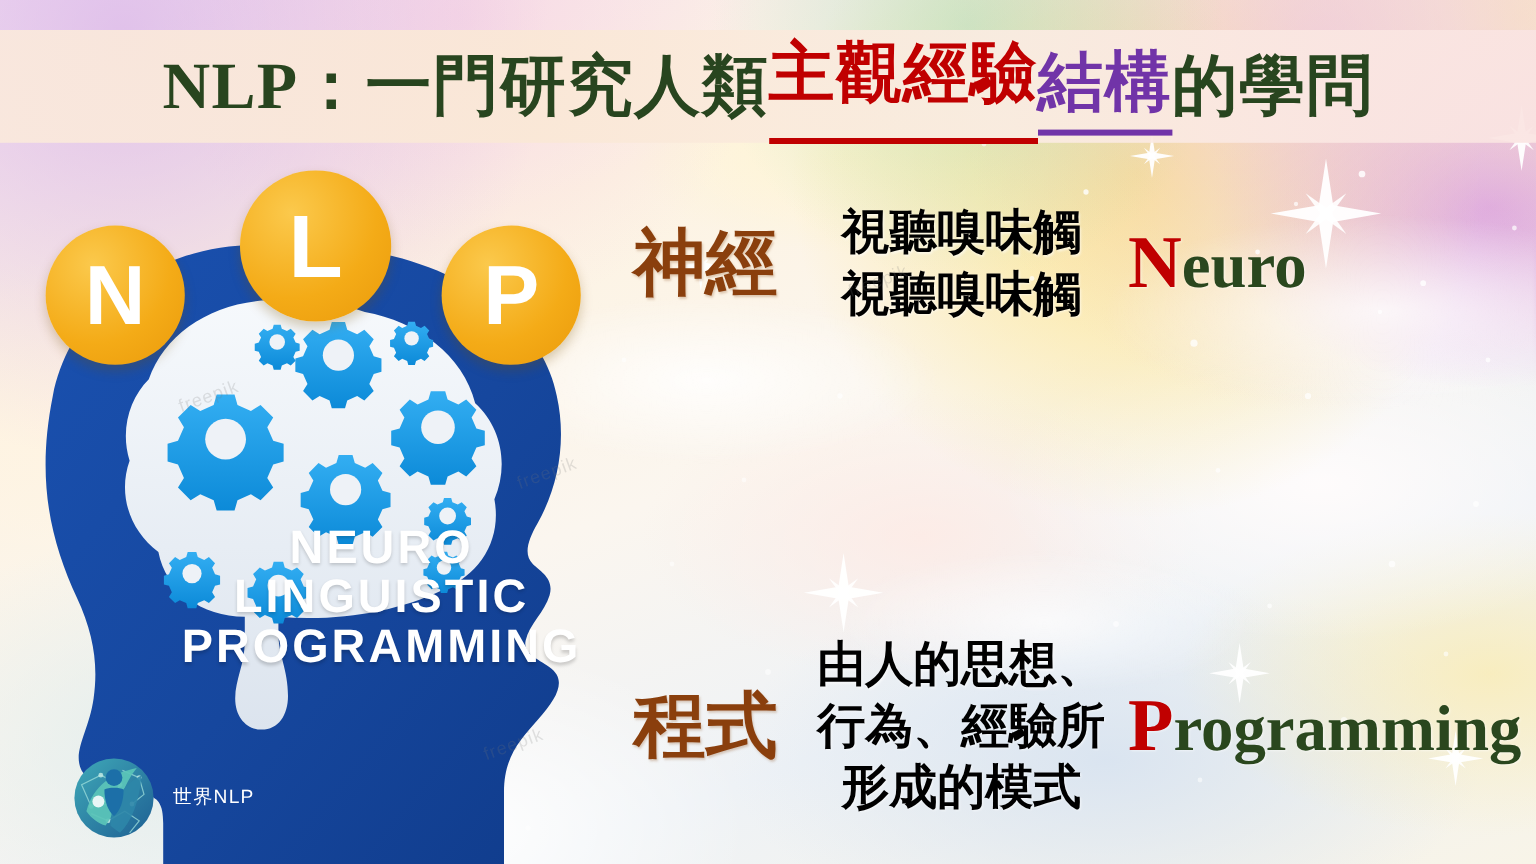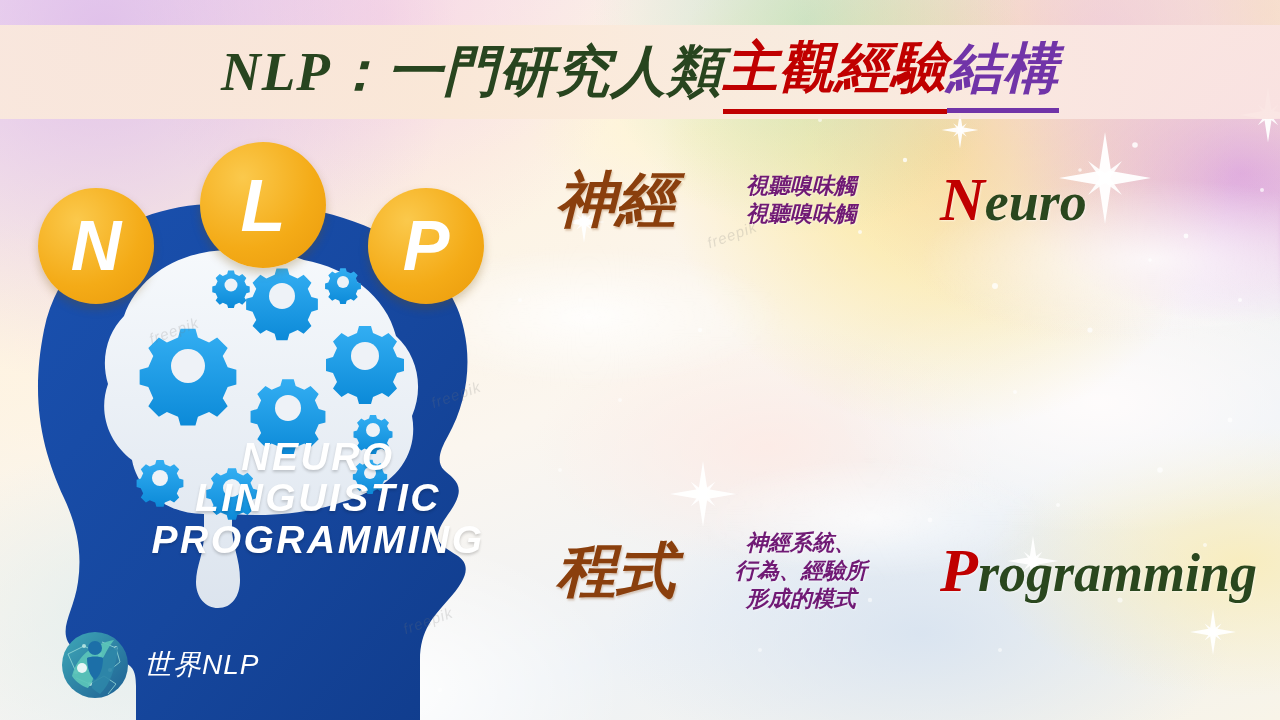--- a/index.html
+++ b/index.html
@@ -1,21 +1,21 @@
 <!DOCTYPE html>
 <html><head>
 <meta charset="utf-8">
 <style>
   html,body{margin:0;padding:0;}
   body{
     width:1280px;height:720px;overflow:hidden;position:relative;
     font-family:"Liberation Sans", sans-serif;
     background:#fdf6ef;
   }
-  #slide{position:absolute;inset:0;overflow:hidden;font-style:italic;}
+  #slide{position:absolute;inset:0;overflow:hidden;}
 
   
   .bg-base{
     position:absolute;inset:0;
     background:
       radial-gradient(circle at 8% 4%,   rgba(205,160,230,.55) 0%,  rgba(205,160,230,0) 26%),
       radial-gradient(circle at 30% 2%,  rgba(245,200,225,.55) 0%,  rgba(245,200,225,0) 22%),
       radial-gradient(circle at 63% 3%,  rgba(150,215,190,.45) 0%,  rgba(150,215,190,0) 20%),
       radial-gradient(circle at 86% 5%,  rgba(232,185,235,.55) 0%,  rgba(232,185,235,0) 24%),
       radial-gradient(circle at 99% 2%,  rgba(250,225,170,.60) 0%,  rgba(250,225,170,0) 20%),
@@ -51,21 +51,21 @@
         rgba(251,236,226,.92) 65%,
         rgba(250,228,226,.92) 100%);
   }
   .title{
     position:absolute;left:0;top:25px;width:1280px;height:94px;
     display:flex;align-items:center;justify-content:center;
     font-family:"Liberation Serif","DejaVu Serif",serif;
     font-weight:bold;font-size:55px;letter-spacing:1px;white-space:nowrap;
   }
   .t-green{color:#28451F;}
-  .t-red{color:#C00000;border-bottom:5px solid #C00000;padding-bottom:4px;}
+  .t-red{color:#C00000;border-bottom:5px solid #C00000;padding-bottom:17px;}
   .t-purple{color:#7134A8;border-bottom:5px solid #7134A8;padding-bottom:2px;}
 
   
   #brain{position:absolute;left:20px;top:130px;width:500px;height:590px;}
 
   .nlp-bubble{
     position:absolute;border-radius:50%;
     background:radial-gradient(circle at 34% 28%,#fbc94c 0%,#f4ab17 58%,#ea9a0b 100%);
     box-shadow:0 5px 10px rgba(120,80,0,.28);
     display:flex;align-items:center;justify-content:center;
@@ -85,47 +85,47 @@
   .hl2{font-size:39px;}
   .hl3{font-size:39px;}
 
   
   .row{position:absolute;display:flex;align-items:center;}
   #row-1{left:500px;top:168px;}
   #row-2{left:500px;top:348px;}
   #row-3{left:500px;top:528px;}
 
   .cn-label{
-    width:176px;text-align:right;
+    width:176px;text-align:center;
     font-family:"DejaVu Serif","Liberation Serif",serif;font-weight:bold;
     font-size:60px;color:#8A3F0D;line-height:1;
     text-shadow:1px 2px 2px rgba(140,80,30,.28);
   }
   .cn-label.spaced{letter-spacing:10px;text-indent:10px;}
 
   .desc{
     width:250px;text-align:center;
     font-family:"DejaVu Serif","Liberation Serif",serif;font-weight:bold;
-    font-size:22px;color:#701a75;line-height:1.28;
+    font-size:40px;color:#000000;line-height:1.28;
     text-shadow:1px 1px 2px rgba(255,255,255,.55);
   }
   .desc div{white-space:nowrap;}
 
   .en{
     width:330px;text-align:left;padding-left:14px;
     font-family:"Liberation Serif","DejaVu Serif",serif;font-weight:bold;
     font-size:54px;color:#2A471E;line-height:1;white-space:nowrap;
     text-shadow:1px 1px 2px rgba(255,255,255,.5);
   }
   .en .cap{color:#C00000;font-size:62px;}
 
   
   #footer-logo{position:absolute;left:58px;top:628px;display:flex;align-items:center;gap:12px;}
   #footer-text{
-    color:#ffffff;font-family:"Liberation Sans",sans-serif;font-size:28px;
+    color:#ffffff;font-family:"Liberation Sans",sans-serif;font-size:16px;
     line-height:1.35;letter-spacing:1px;
   }
   .wm{
     position:absolute;color:rgba(120,120,120,.20);font-size:15px;
     font-family:"Liberation Sans",sans-serif;letter-spacing:1px;
     transform:rotate(-20deg);pointer-events:none;user-select:none;
   }
 </style>
 </head>
 <body>
@@ -189,20 +189,21 @@
       <circle cx="1150" cy="260" r="1.8" opacity=".7"></circle>
         <circle cx="1080" cy="170" r="1.8" opacity=".7"></circle>
     </g>
   </svg>
 
   <div class="title-band"></div>
   <div class="title">
     <span class="t-green">NLP：一門研究人類</span>
       <span class="t-red">主觀經驗</span>
       <span class="t-purple">結構</span>
+      <span class="t-green">的學問</span>
   </div>
 
   <div id="brain">
 
     <svg width="500" height="590" viewBox="0 0 500 590">
       <defs>
         <linearGradient id="headG" x1="0" y1="0" x2="1" y2="1">
           <stop offset="0%" stop-color="#1A51B0"></stop>
           <stop offset="55%" stop-color="#16479E"></stop>
           <stop offset="100%" stop-color="#103C8C"></stop>
@@ -377,21 +378,21 @@
     </div>
     <div class="en">
       <span class="cap">N</span><span>euro</span>
     </div>
   </div>
 
 
   <div class="row" id="row-3">
     <div class="cn-label">程式</div>
     <div class="desc">
-      <div>神經系統、</div>
+      <div>由人的思想、</div>
       <div>行為、經驗所</div>
       <div>形成的模式</div>
     </div>
     <div class="en">
       <span class="cap">P</span><span>rogramming</span>
     </div>
   </div>
 
   <div id="footer-logo">
     <svg width="74" height="74" viewBox="0 0 74 74">

